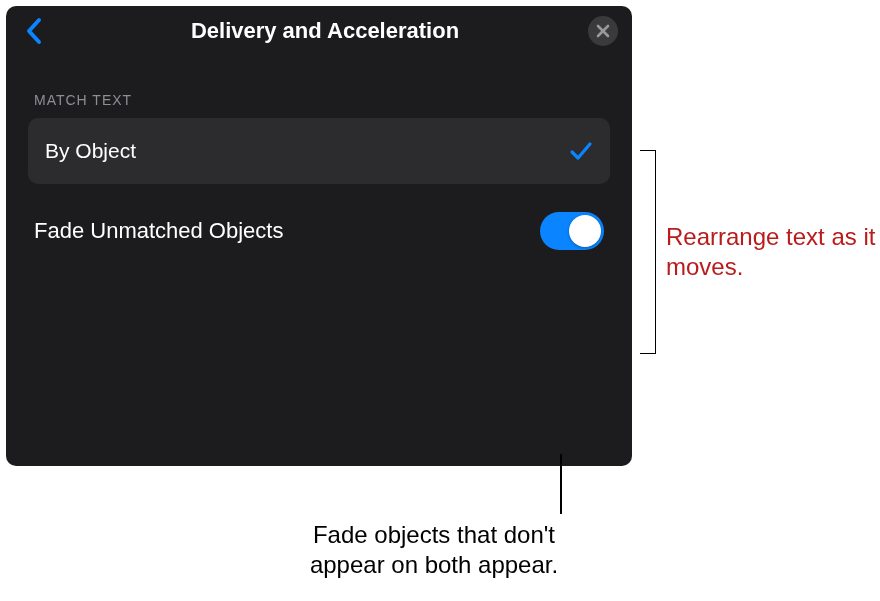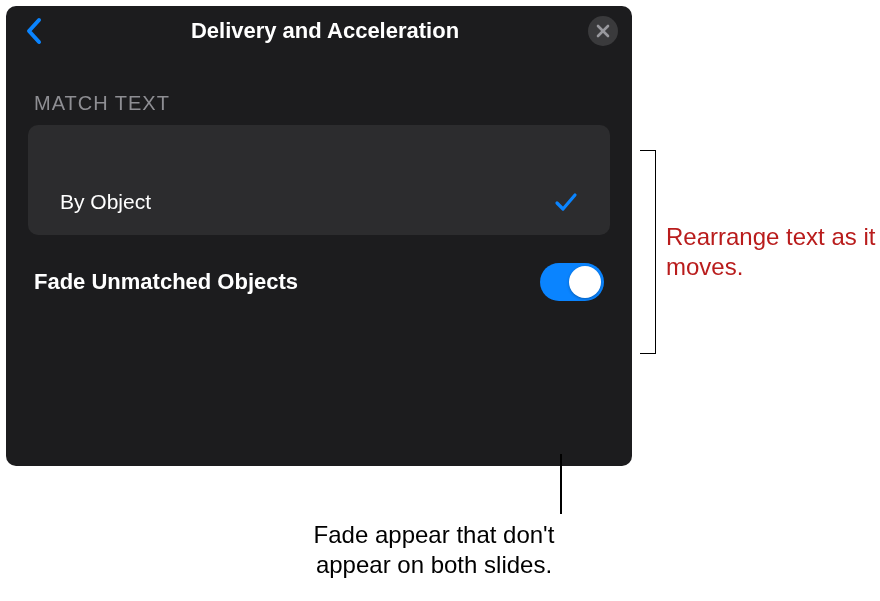--- a/index.html
+++ b/index.html
@@ -64,39 +64,38 @@
       align-items: center;
       justify-content: center;
       cursor: pointer;
     }
     .close-button svg {
       width: 14px;
       height: 14px;
     }
     .section-header {
       color: #8e8e93;
-      font-size: 20px;
+      font-size: 14px;
       letter-spacing: 1px;
       padding: 36px 28px 10px 28px;
     }
     .list {
       margin: 0 22px;
       background: #2c2c2e;
       border-radius: 10px;
       overflow: hidden;
     }
     .list-row {
       display: flex;
       align-items: center;
       justify-content: space-between;
-      padding: 0 32px;
+      padding: 0 17px;
       height: 66px;
       cursor: pointer;
       position: relative;
-      margin-top: 44px;
     }
     .list-row + .list-row {
       border-top: 1px solid #3a3a3c;
     }
     .list-label {
       color: #fff;
       font-size: 21px;
       font-weight: 400;
     }
     .checkmark {
@@ -109,21 +108,21 @@
     }
     .toggle-row {
       display: flex;
       align-items: center;
       justify-content: space-between;
       padding: 28px 28px 0 28px;
     }
     .toggle-label {
       color: #fff;
       font-size: 22px;
-      font-weight: 700;
+      font-weight: 400;
     }
     .toggle {
       width: 64px;
       height: 38px;
       background: #0a84ff;
       border-radius: 20px;
       position: relative;
       cursor: pointer;
     }
     .toggle-knob {
@@ -212,13 +211,13 @@
     <div class="toggle">
       <div class="toggle-knob"></div>
     </div>
   </div>
 </div>
 
 <div class="callout-bracket-right"></div>
 <div class="callout-text-right">Rearrange text as it moves.</div>
 
 <div class="callout-line-bottom"></div>
-<div class="callout-text-bottom">Fade appear that don't appear on both slides.</div>
+<div class="callout-text-bottom">Fade objects that don't appear on both appear.</div>
 
 </body></html>

